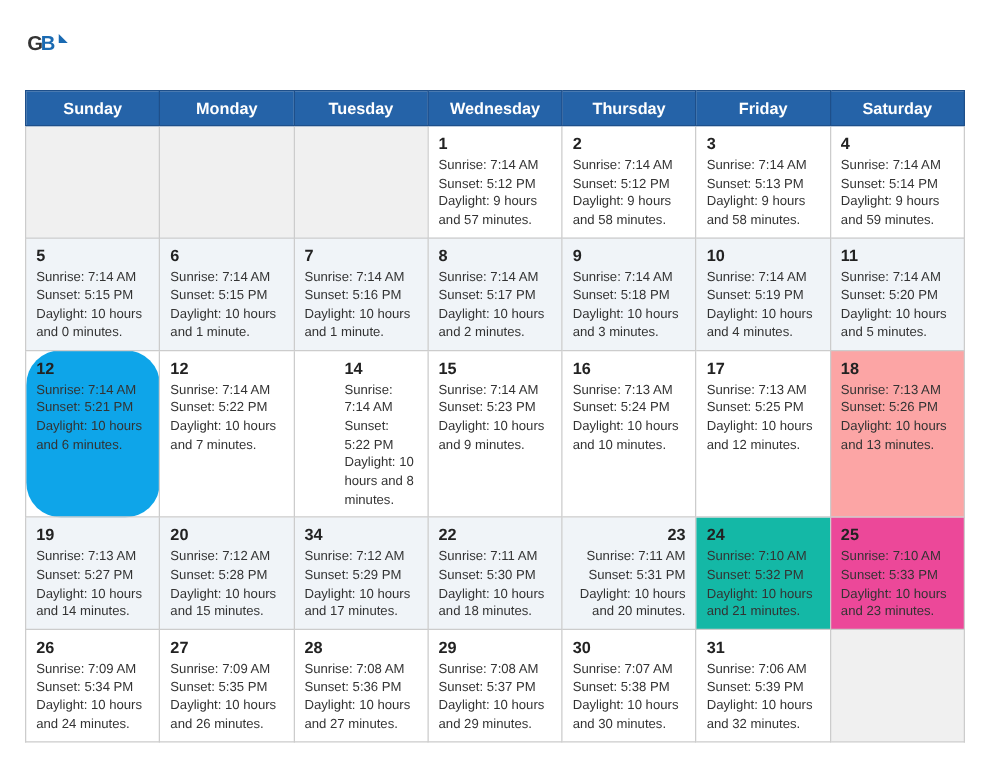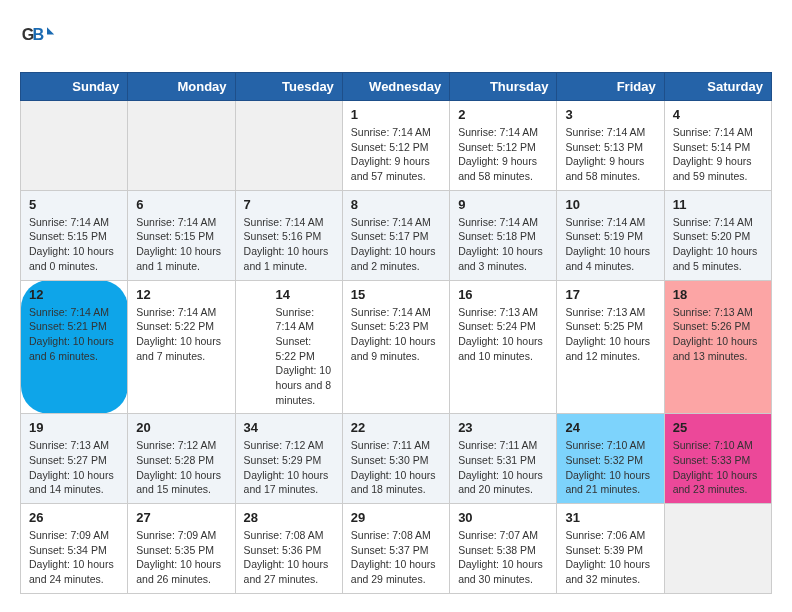--- a/index.html
+++ b/index.html
@@ -41,21 +41,21 @@
       width: 100%;
       border-collapse: collapse;
       border: 1px solid #ccc;
     }
     .calendar th {
       background-color: #2563a8;
       color: #fff;
       font-size: 13px;
       font-weight: bold;
       padding: 6px 8px;
-      text-align: right;
+      text-align: center;
       border: 1px solid #1e4f8a;
     }
     .calendar td {
       vertical-align: top;
       padding: 6px 8px;
       border: 1px solid #ccc;
       width: 107px;
       min-height: 80px;
       font-size: 11px;
       color: #333;
@@ -207,25 +207,25 @@
           <div class="day-info">Sunrise: 7:12 AM<br>Sunset: 5:28 PM<br>Daylight: 10 hours and 15 minutes.</div>
         </td>
         <td style="background: rgb(240, 244, 248);">
           <div class="day-number">34</div>
           <div class="day-info">Sunrise: 7:12 AM<br>Sunset: 5:29 PM<br>Daylight: 10 hours and 17 minutes.</div>
         </td>
         <td style="background: rgb(240, 244, 248);">
           <div class="day-number">22</div>
           <div class="day-info">Sunrise: 7:11 AM<br>Sunset: 5:30 PM<br>Daylight: 10 hours and 18 minutes.</div>
         </td>
-        <td style="background: rgb(240, 244, 248);">
+        <td style="background: rgb(240, 244, 248); text-align: right;">
           <div class="day-number">23</div>
           <div class="day-info">Sunrise: 7:11 AM<br>Sunset: 5:31 PM<br>Daylight: 10 hours and 20 minutes.</div>
         </td>
-        <td style="background: #7dd3fc;">
+        <td style="background: #14b8a6;">
           <div class="day-number">24</div>
           <div class="day-info">Sunrise: 7:10 AM<br>Sunset: 5:32 PM<br>Daylight: 10 hours and 21 minutes.</div>
         </td>
         <td style="background: #ec4899;">
           <div class="day-number">25</div>
           <div class="day-info">Sunrise: 7:10 AM<br>Sunset: 5:33 PM<br>Daylight: 10 hours and 23 minutes.</div>
         </td>
       </tr>
       <tr>
         <td style="background: rgb(255, 255, 255);">

